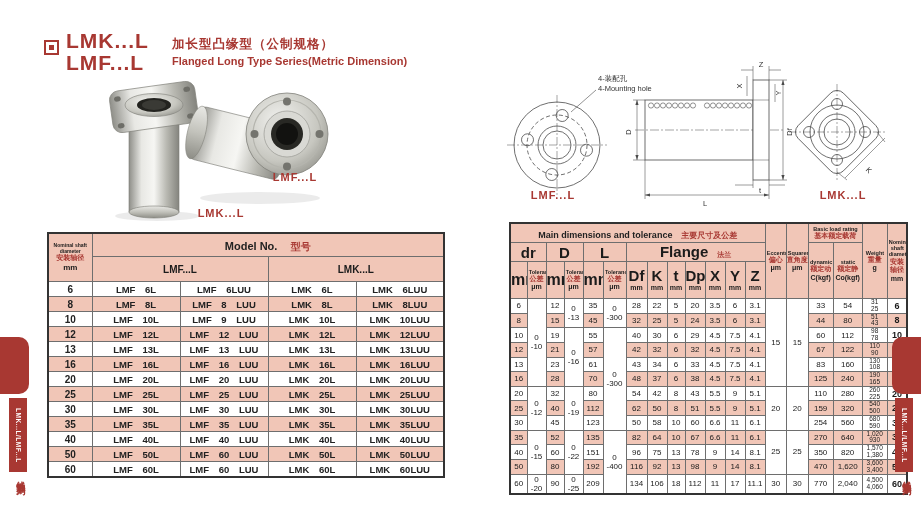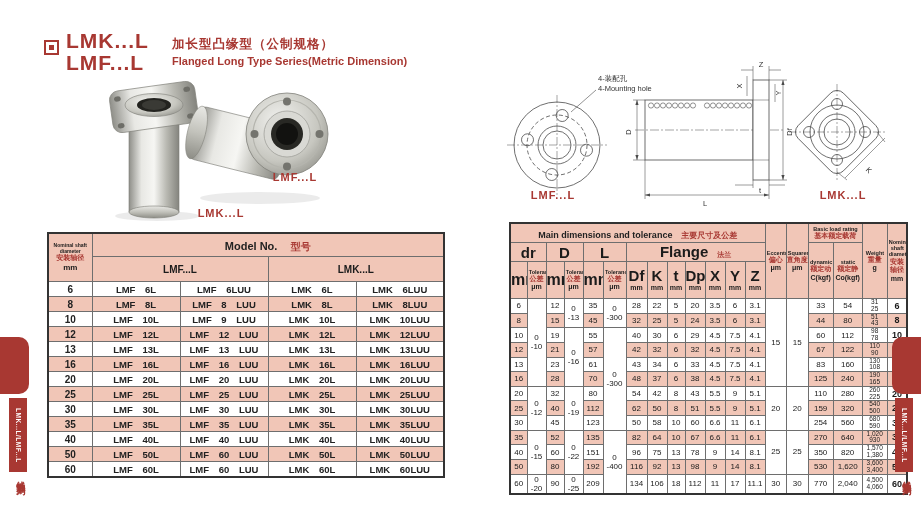--- a/index.html
+++ b/index.html
@@ -723,21 +723,21 @@
         <td>50</td>
         <td>80</td>
         <td>192</td>
         <td>116</td>
         <td>92</td>
         <td>13</td>
         <td>98</td>
         <td>9</td>
         <td>14</td>
         <td>8.1</td>
-        <td>530</td>
+        <td>470</td>
         <td>1,620</td>
         <td class="wt">
           <div>3,600</div>
           <div>3,400</div>
         </td>
         <td class="nom">50</td>
       </tr>
       <tr class="wh">
         <td>60</td>
         <td class="tolc" rowspan="1">0

